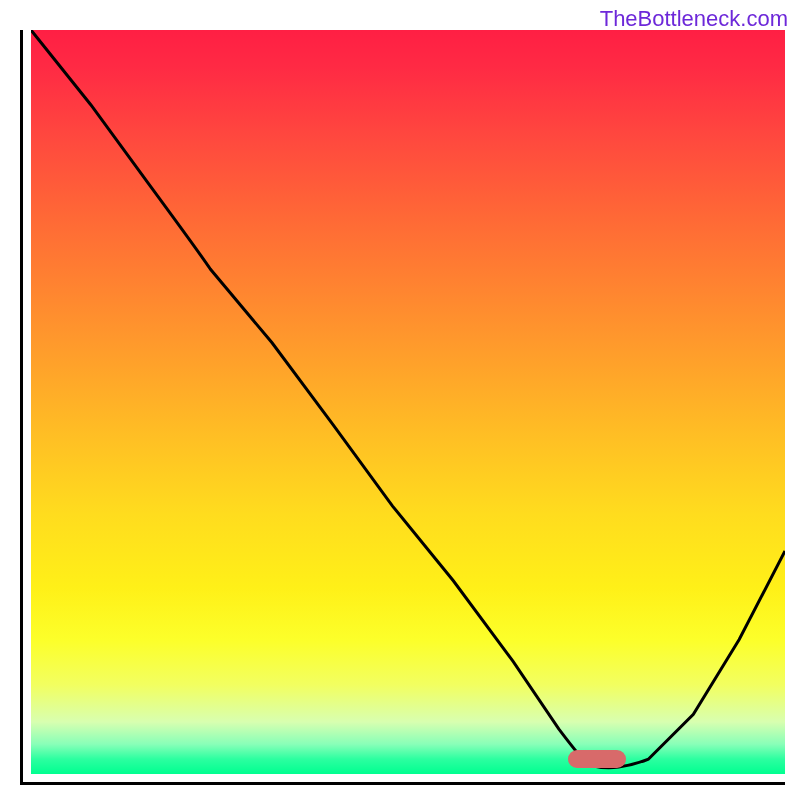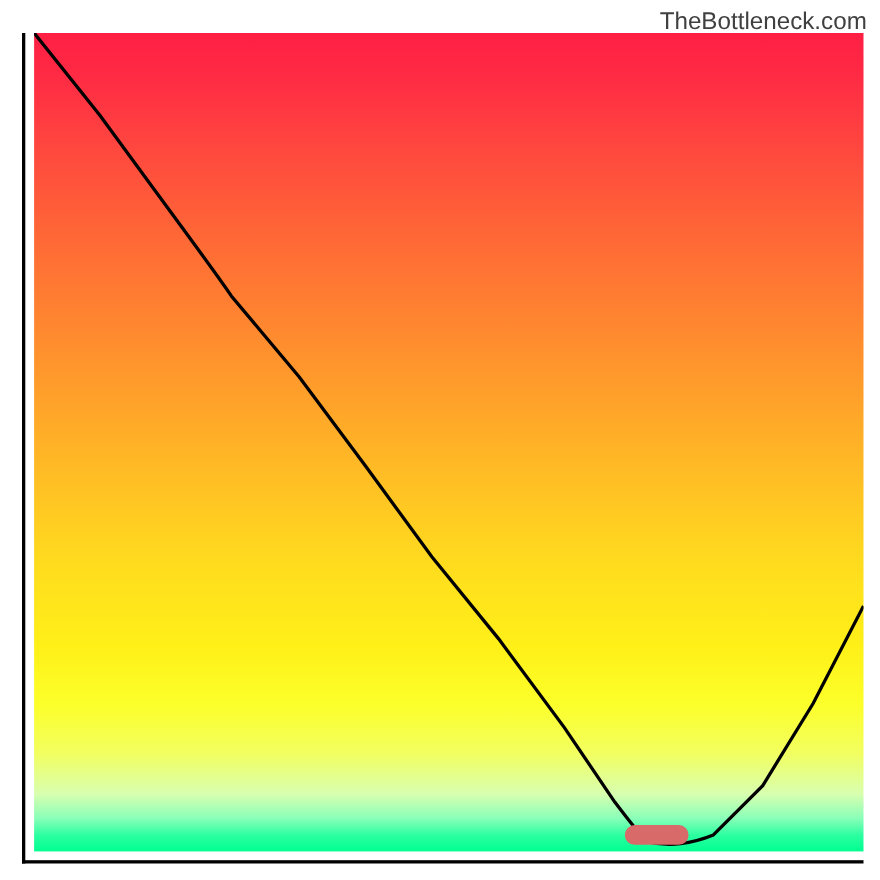--- a/index.html
+++ b/index.html
@@ -8,21 +8,21 @@
     height: 800px;
     background: #ffffff;
     position: relative;
     font-family: Arial, sans-serif;
   }
   .attribution {
     position: absolute;
     top: 6px;
     right: 12px;
     font-size: 22px;
-    color: #404040;
+    color: #6d28d9;
     font-weight: normal;
   }
   .chart-area {
     position: absolute;
     left: 20px;
     top: 30px;
     width: 765px;
     height: 755px;
     border-left: 3px solid #000;
     border-bottom: 3px solid #000;

